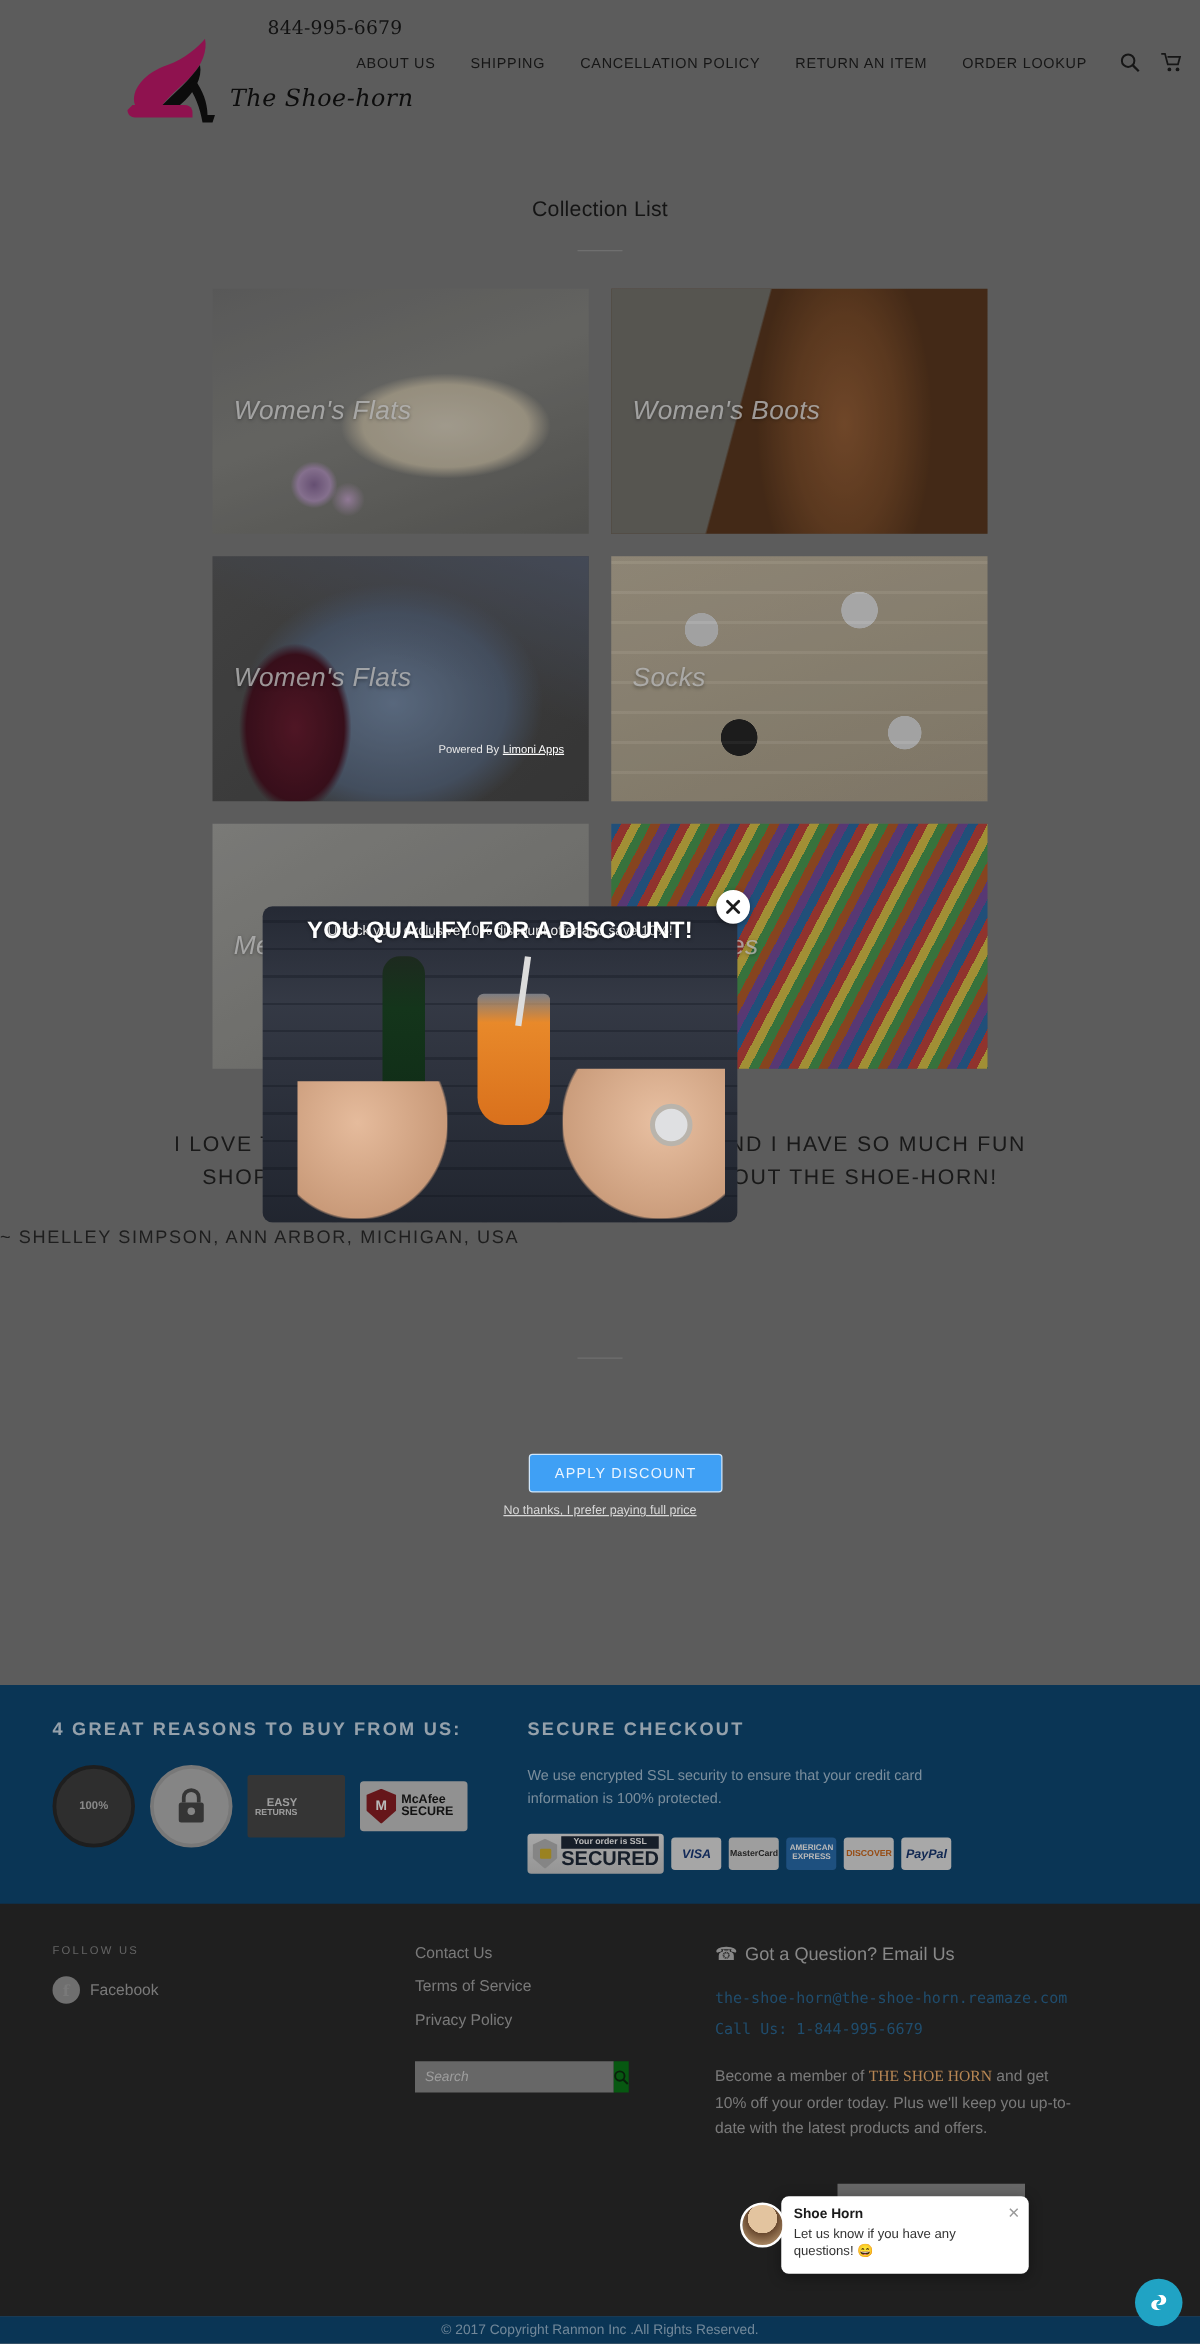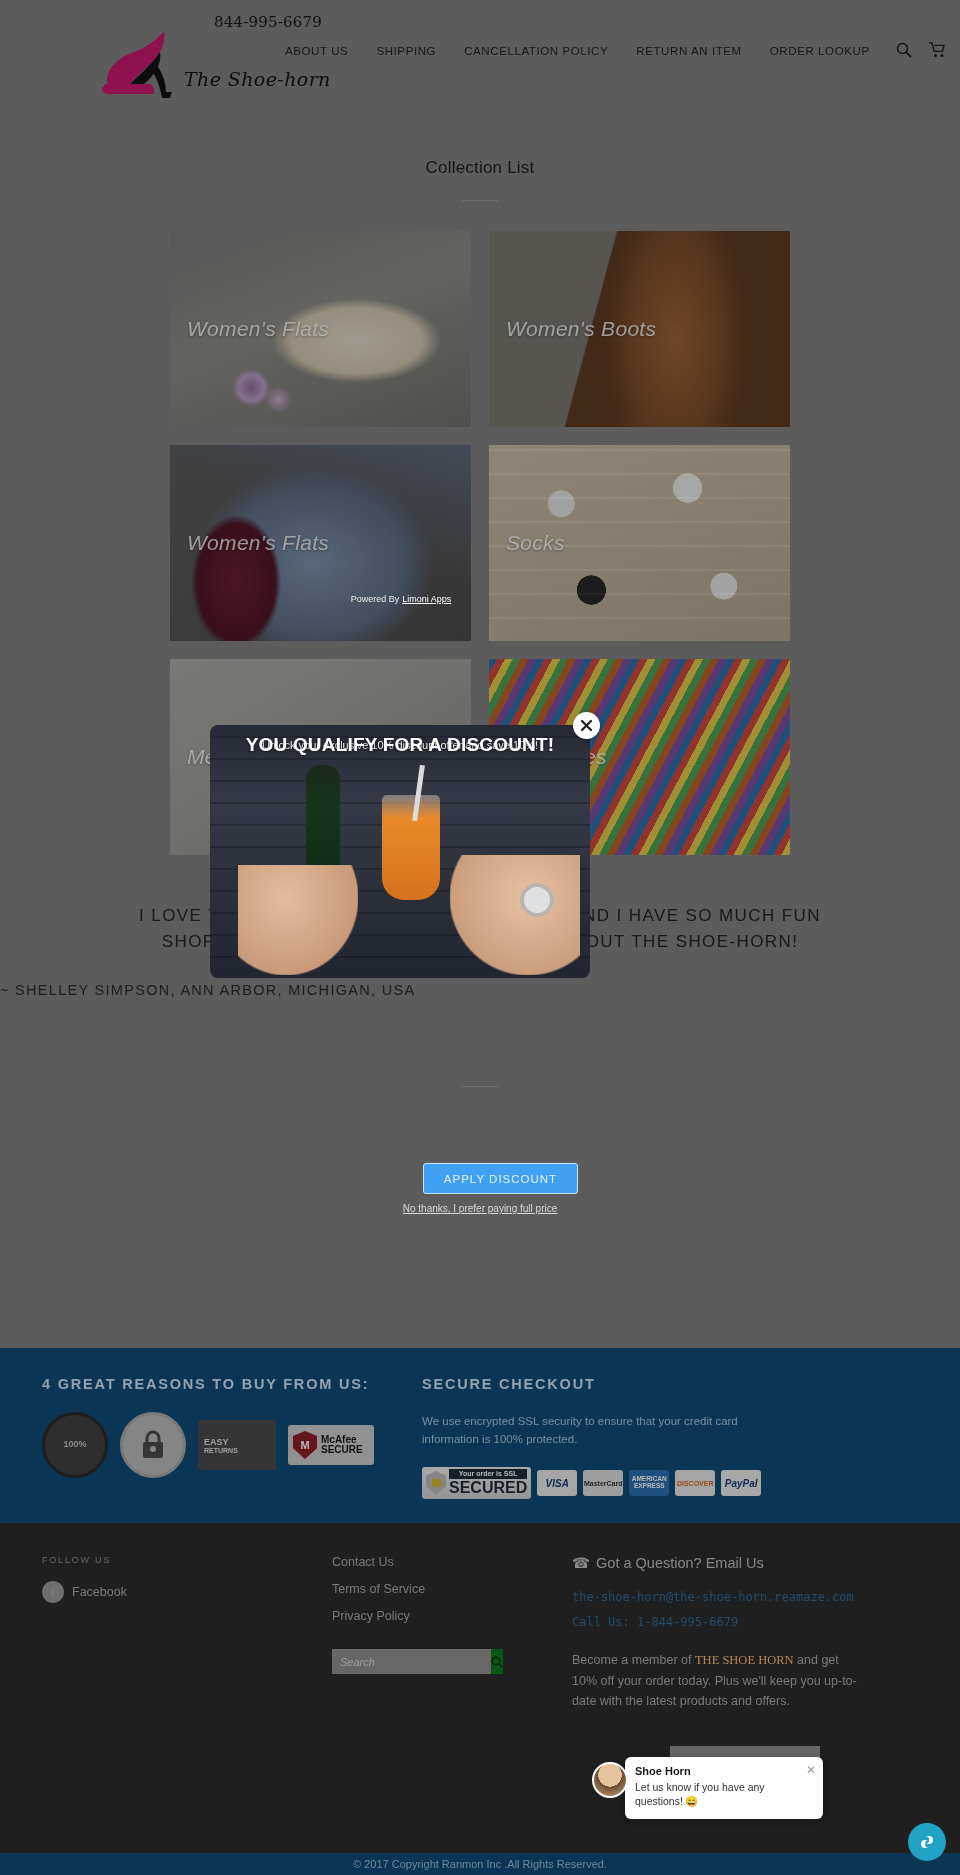--- a/index.html
+++ b/index.html
@@ -147,20 +147,21 @@
     display: flex; align-items: center; justify-content: center;
     font-size: 9px; font-weight: 700; text-align: center; line-height: 1.1;
   }
   .b-sat { background: #404040; color: #bdbdbd; border: 3px solid #2a2a2a; }
   .b-sec { background: #b9b9b9; color: #4a4a4a; border: 3px solid #a7a7a7; }
   .b-truck {
     width: 78px; height: 50px; background: #4a4a4a; color: #dcdcdc;
     font-size: 9px; font-weight: 700; display: flex; align-items: center;
     justify-content: flex-start; padding-left: 6px; border-radius: 2px;
     position: relative;
+    text-align: right;
   }
   .b-truck:after {
     content: ""; position: absolute; right: 8px; bottom: -8px;
     width: 46px; height: 8px;
   }
   .b-mcafee {
     width: 86px; height: 40px; background: #c9c9c9; border-radius: 3px;
     display: flex; align-items: center; gap: 4px; padding: 0 5px;
   }
   .b-mcafee .shield {

